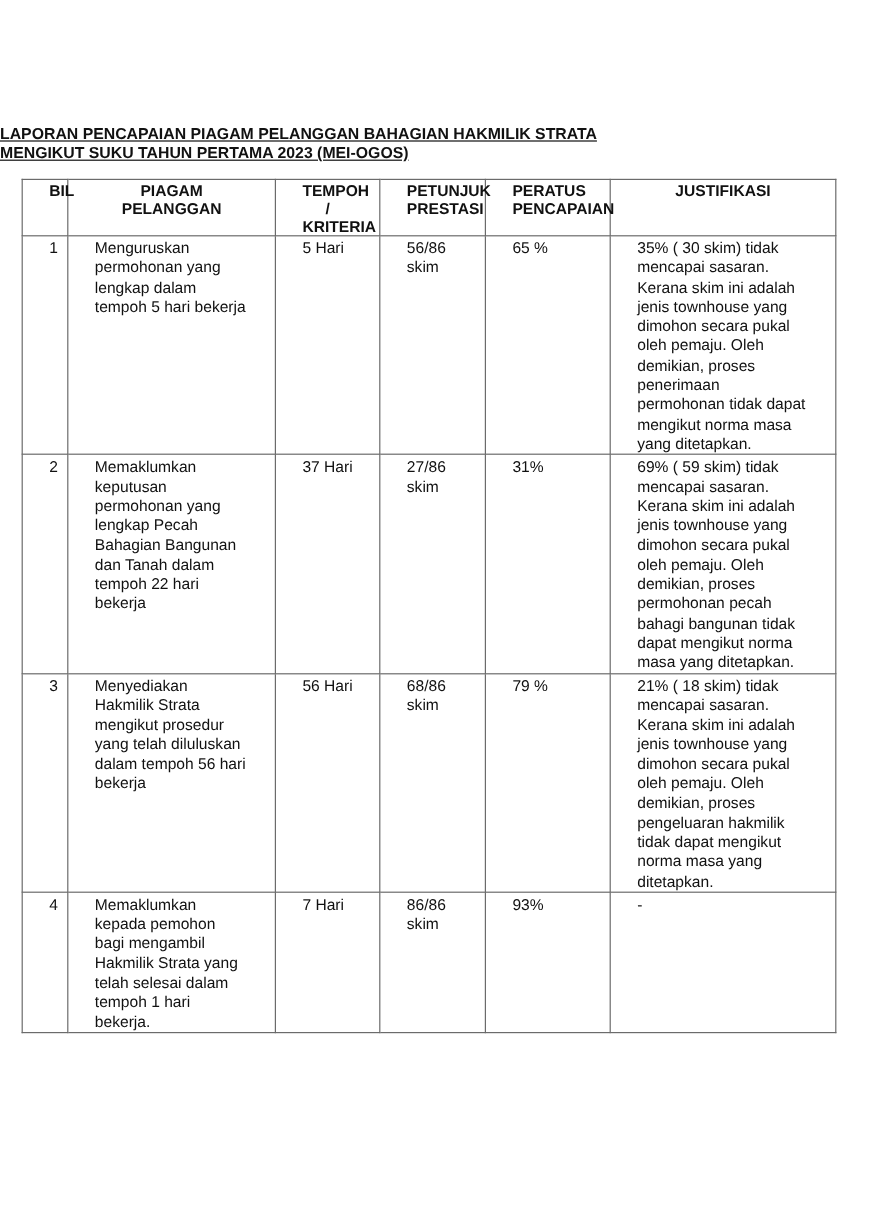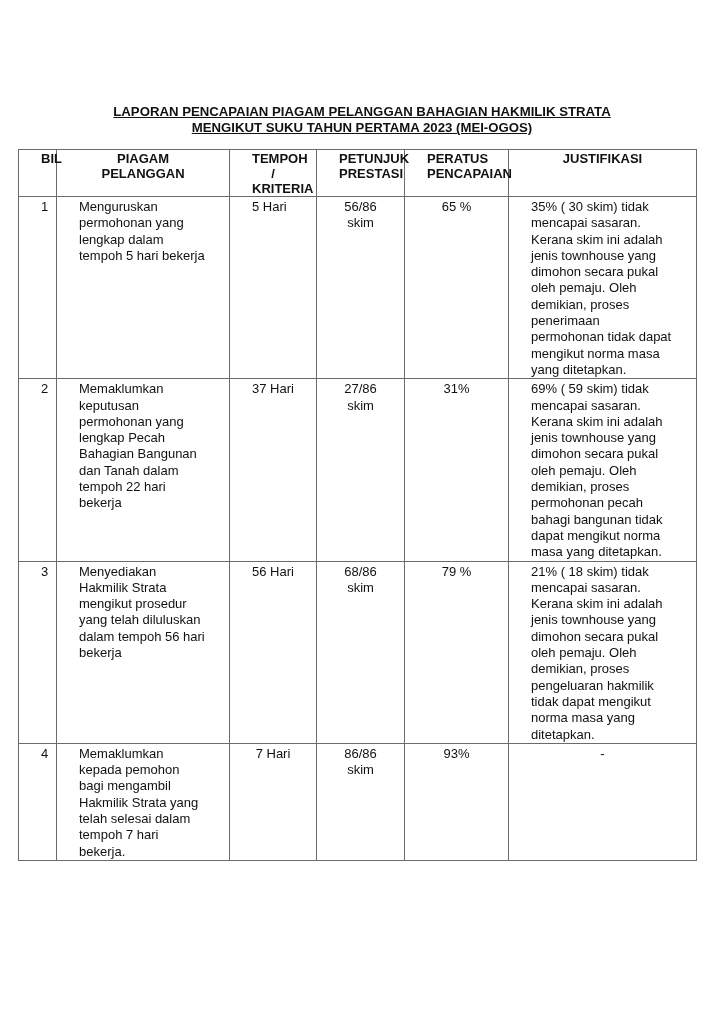--- a/index.html
+++ b/index.html
@@ -13,21 +13,21 @@
     position: relative;
     font-family: "Liberation Sans", sans-serif;
     color: #111111;
     overflow: hidden;
   }
   .title-block {
     position: absolute;
     top: 104px;
     left: 0;
     width: 724px;
-    text-align: center;
+    text-align: left;
     font-weight: bold;
     font-size: 13.2px;
     line-height: 16px;
   }
   .title-block .line {
     display: block;
   }
   .title-block .line span {
     text-decoration: underline;
   }
@@ -49,21 +49,21 @@
   table.report th {
     font-weight: bold;
     text-align: center;
     padding-top: 1px;
     height: 29px;
     line-height: 15px;
   }
   table.report td {
     padding-top: 2px;
   }
-  .c { text-align: center; }
+  .c { }
   .l { text-align: left; }
   tr.r1 td { height: 149px; }
   tr.r2 td { height: 165px; }
   tr.r3 td { height: 157px; }
   tr.r4 td { height: 89px; }
   td.bottom { vertical-align: bottom; padding-bottom: 15px; margin-top: 32px; }
   td.middle-dash { vertical-align: top; padding-top: 34px; }
   .just { white-space: normal; }
 </style>
 </head>
@@ -122,20 +122,20 @@
     <tr class="r3">
       <td class="l">3</td>
       <td class="l">Menyediakan Hakmilik Strata mengikut prosedur yang telah diluluskan dalam tempoh 56 hari bekerja</td>
       <td class="c">56 Hari</td>
       <td class="c">68/86 skim</td>
       <td class="c">79 %</td>
       <td class="l just">21% ( 18 skim) tidak mencapai sasaran. Kerana skim ini adalah jenis townhouse yang dimohon secara pukal oleh pemaju. Oleh demikian, proses pengeluaran hakmilik tidak dapat mengikut norma masa yang ditetapkan.</td>
     </tr>
     <tr class="r4">
       <td class="l">4</td>
-      <td class="l">Memaklumkan kepada pemohon bagi mengambil Hakmilik Strata yang telah selesai dalam tempoh 7 hari bekerja.</td>
+      <td class="l">Memaklumkan kepada pemohon bagi mengambil Hakmilik Strata yang telah selesai dalam tempoh 1 hari bekerja.</td>
       <td class="c bottom">7 Hari</td>
       <td class="c bottom">86/86 skim</td>
       <td class="c bottom">93%</td>
       <td class="c middle-dash">-</td>
     </tr>
   </tbody>
 </table>
 
 </body></html>

